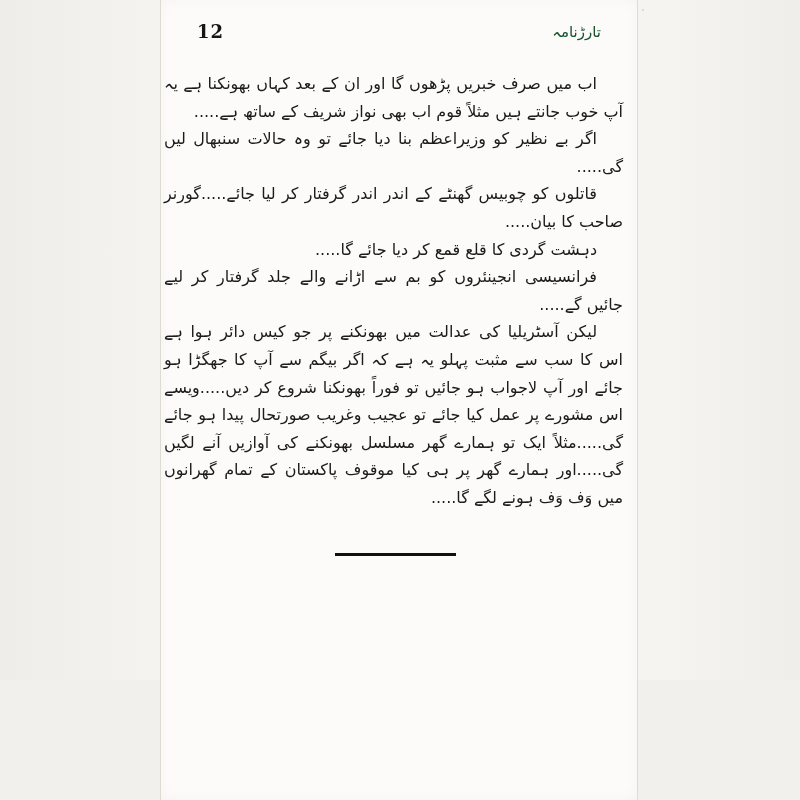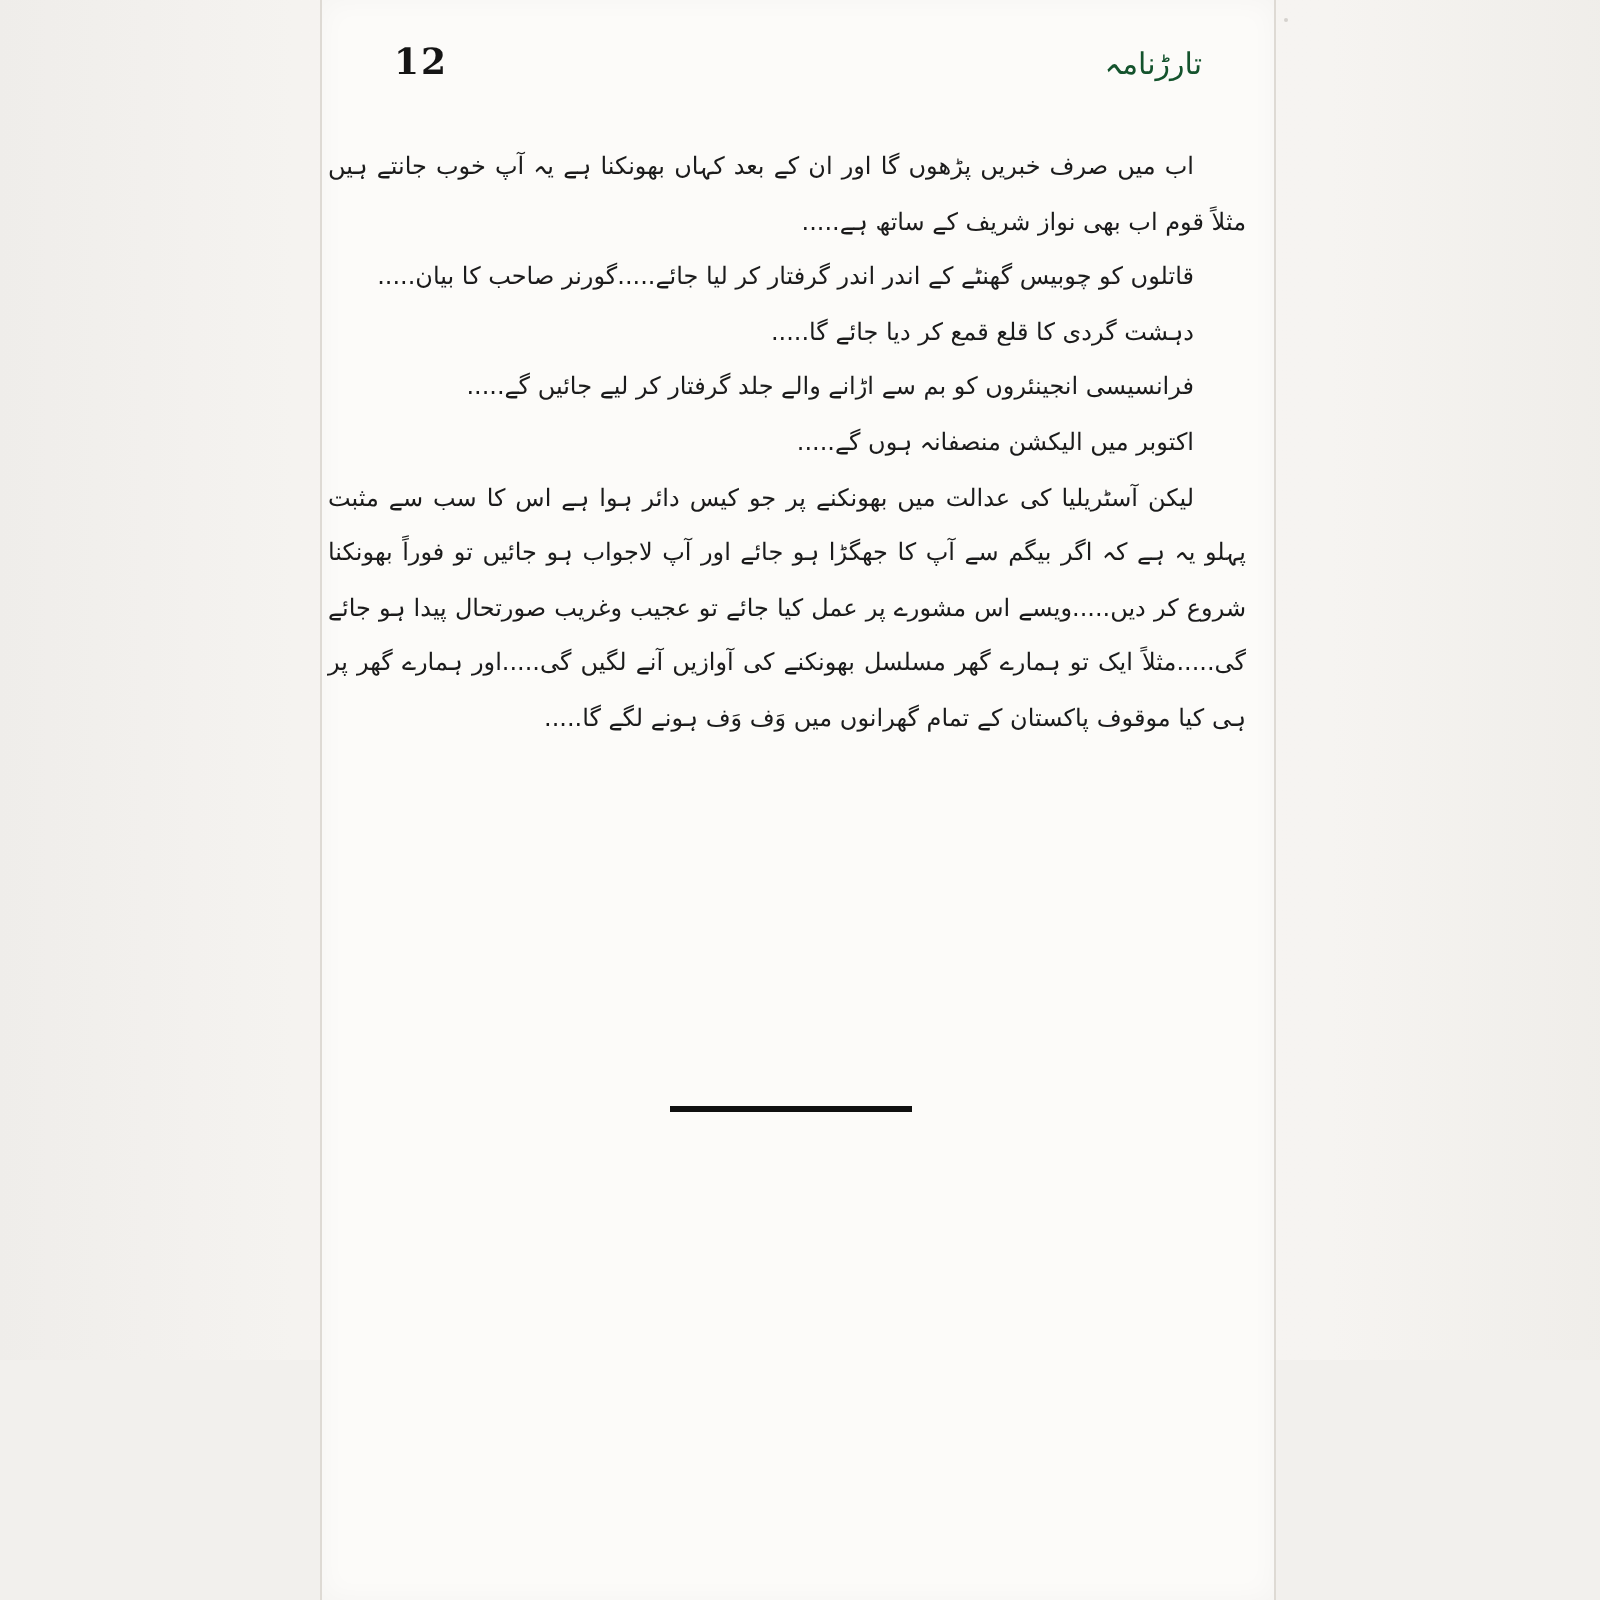--- a/index.html
+++ b/index.html
@@ -49,21 +49,21 @@
     font-weight: 500;
     color: #14532d;
   }
   .body-text {
     position: absolute;
     top: 70px;
     left: 3px;
     right: 14px;
     direction: rtl;
     text-align: justify;
-    font-size: 12px;
+    font-size: 16px;
     line-height: 27.6px;
     color: #1b1b1b;
   }
   .body-text p {
     margin: 0;
     padding: 0;
     text-indent: 26px; 
   }
   .section-divider {
     position: absolute;
@@ -94,23 +94,23 @@
   <div class="speck s3"></div>
 
   <div class="scan-page">
 
     <div class="page-number">12</div>
 
     <div class="book-title">تارڑنامہ</div>
 
     <div class="body-text">
       <p>اب میں صرف خبریں پڑھوں گا اور ان کے بعد کہاں بھونکنا ہے یہ آپ خوب جانتے ہیں مثلاً قوم اب بھی نواز شریف کے ساتھ ہے.....</p>
+      <p>اگر بے نظیر کو وزیراعظم بنا دیا جائے تو وہ حالات سنبھال لیں گی.....</p>
       <p>قاتلوں کو چوبیس گھنٹے کے اندر اندر گرفتار کر لیا جائے.....گورنر صاحب کا بیان.....</p>
       <p>دہشت گردی کا قلع قمع کر دیا جائے گا.....</p>
       <p>فرانسیسی انجینئروں کو بم سے اڑانے والے جلد گرفتار کر لیے جائیں گے.....</p>
-      <p>اکتوبر میں الیکشن منصفانہ ہوں گے.....</p>
       <p>لیکن آسٹریلیا کی عدالت میں بھونکنے پر جو کیس دائر ہوا ہے اس کا سب سے مثبت پہلو یہ ہے کہ اگر بیگم سے آپ کا جھگڑا ہو جائے اور آپ لاجواب ہو جائیں تو فوراً بھونکنا شروع کر دیں.....ویسے اس مشورے پر عمل کیا جائے تو عجیب وغریب صورتحال پیدا ہو جائے گی.....مثلاً ایک تو ہمارے گھر مسلسل بھونکنے کی آوازیں آنے لگیں گی.....اور ہمارے گھر پر ہی کیا موقوف پاکستان کے تمام گھرانوں میں وَف وَف ہونے لگے گا.....</p>
     </div>
 
     <div class="section-divider"></div>
 
   </div>
 </div>
 
 </body></html>

